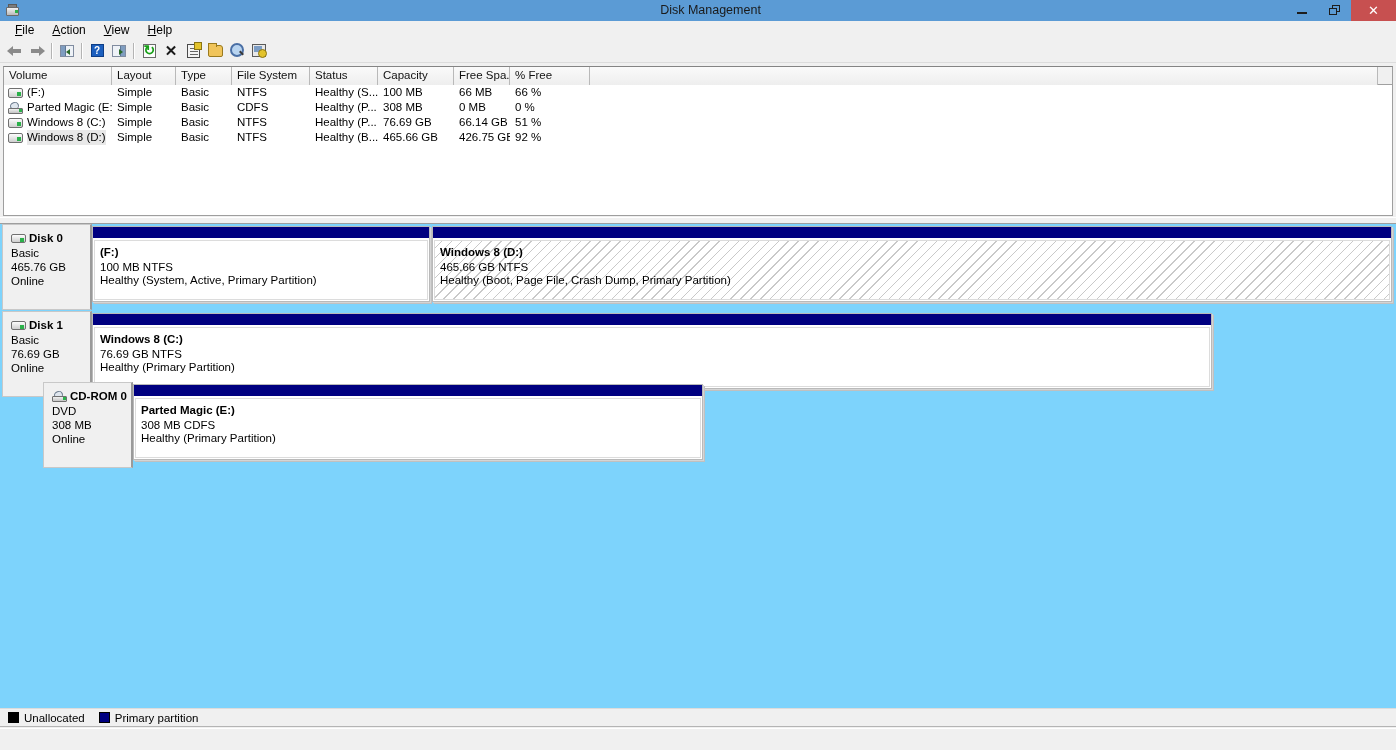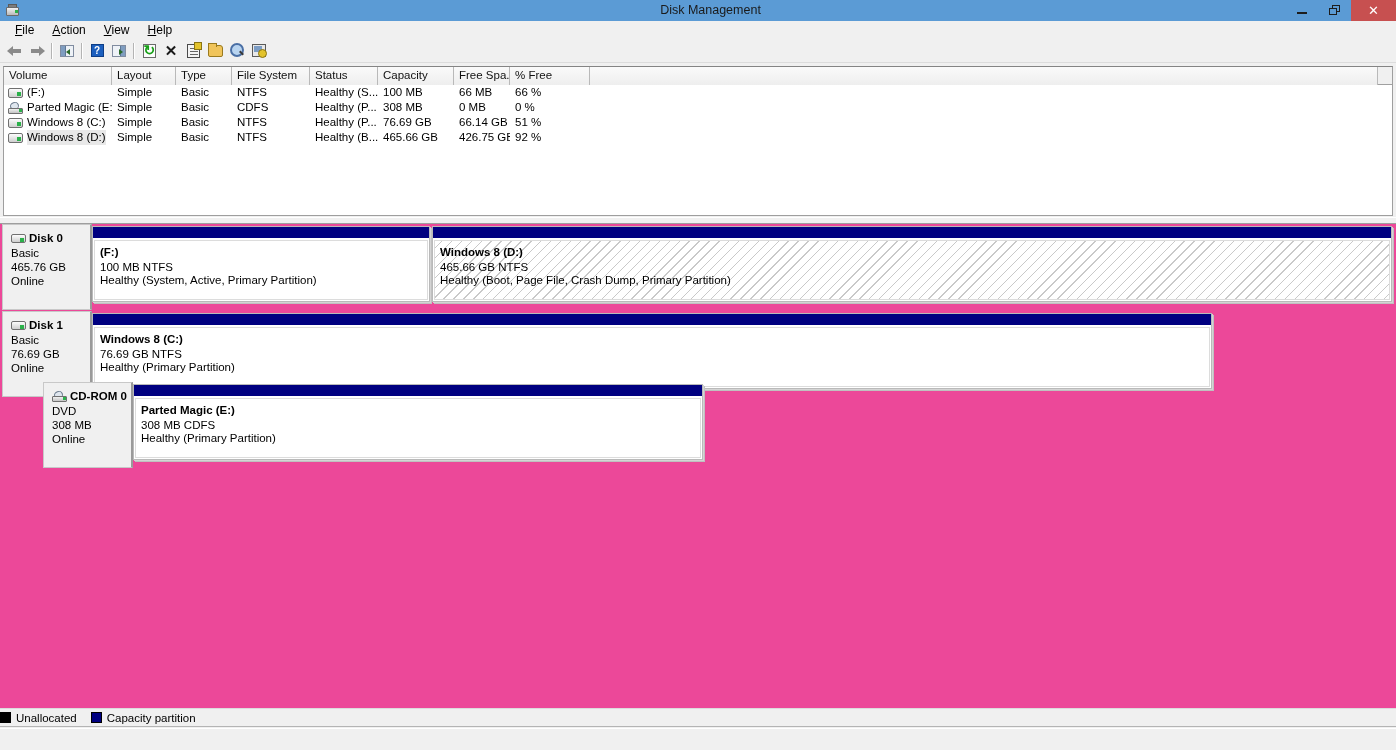--- a/index.html
+++ b/index.html
@@ -270,21 +270,21 @@
     position: absolute; left: 0; top: 217px; width: 1396px; height: 6px;
     background: #f0f0f0;
     border-top: 1px solid #ffffff;
   }
 
   
   .graph-view {
     position: absolute;
     left: 0; top: 223px;
     width: 1396px; height: 485px;
-    background: #ec4899;
+    background: #7dd3fc;
     border-top: 1px solid #9e9e9e;
     overflow: hidden;
   }
   .disk-row {
     position: absolute;
     left: 2px;
     height: 86px;
     display: flex;
   }
   .disk-info {
@@ -344,20 +344,21 @@
   .part-title { font-weight: bold; margin-bottom: 1px; }
   .partition.unselected .part-title { font-weight: bold; }
 
   
   .legend {
     position: absolute;
     left: 0; bottom: 23px;
     width: 1396px; height: 19px;
     background: #f0f0f0;
     display: flex; align-items: center;
+    padding-left: 8px;
     gap: 4px;
     border-top: 1px solid #dcdcdc;
     border-bottom: 1px solid #b4b4b4;
   }
   .leg-item { display: flex; align-items: center; gap: 5px; margin-right: 10px; font-size: 11.5px; }
   .swatch { width: 11px; height: 11px; border: 1px solid #000; }
 
   
   .statusbar {
     position: absolute;
@@ -597,19 +598,19 @@
     </div>
   </div>
 
 <div class="legend" id="legend">
     <div class="leg-item">
       <span class="swatch" style="background:#000000"></span>
       <span>Unallocated</span>
     </div>
     <div class="leg-item">
       <span class="swatch" style="background:#000080"></span>
-      <span>Capacity partition</span>
+      <span>Primary partition</span>
     </div>
   </div>
 
 <div class="statusbar">
   <div class="panel"></div>
 </div>
 
 </body></html>

